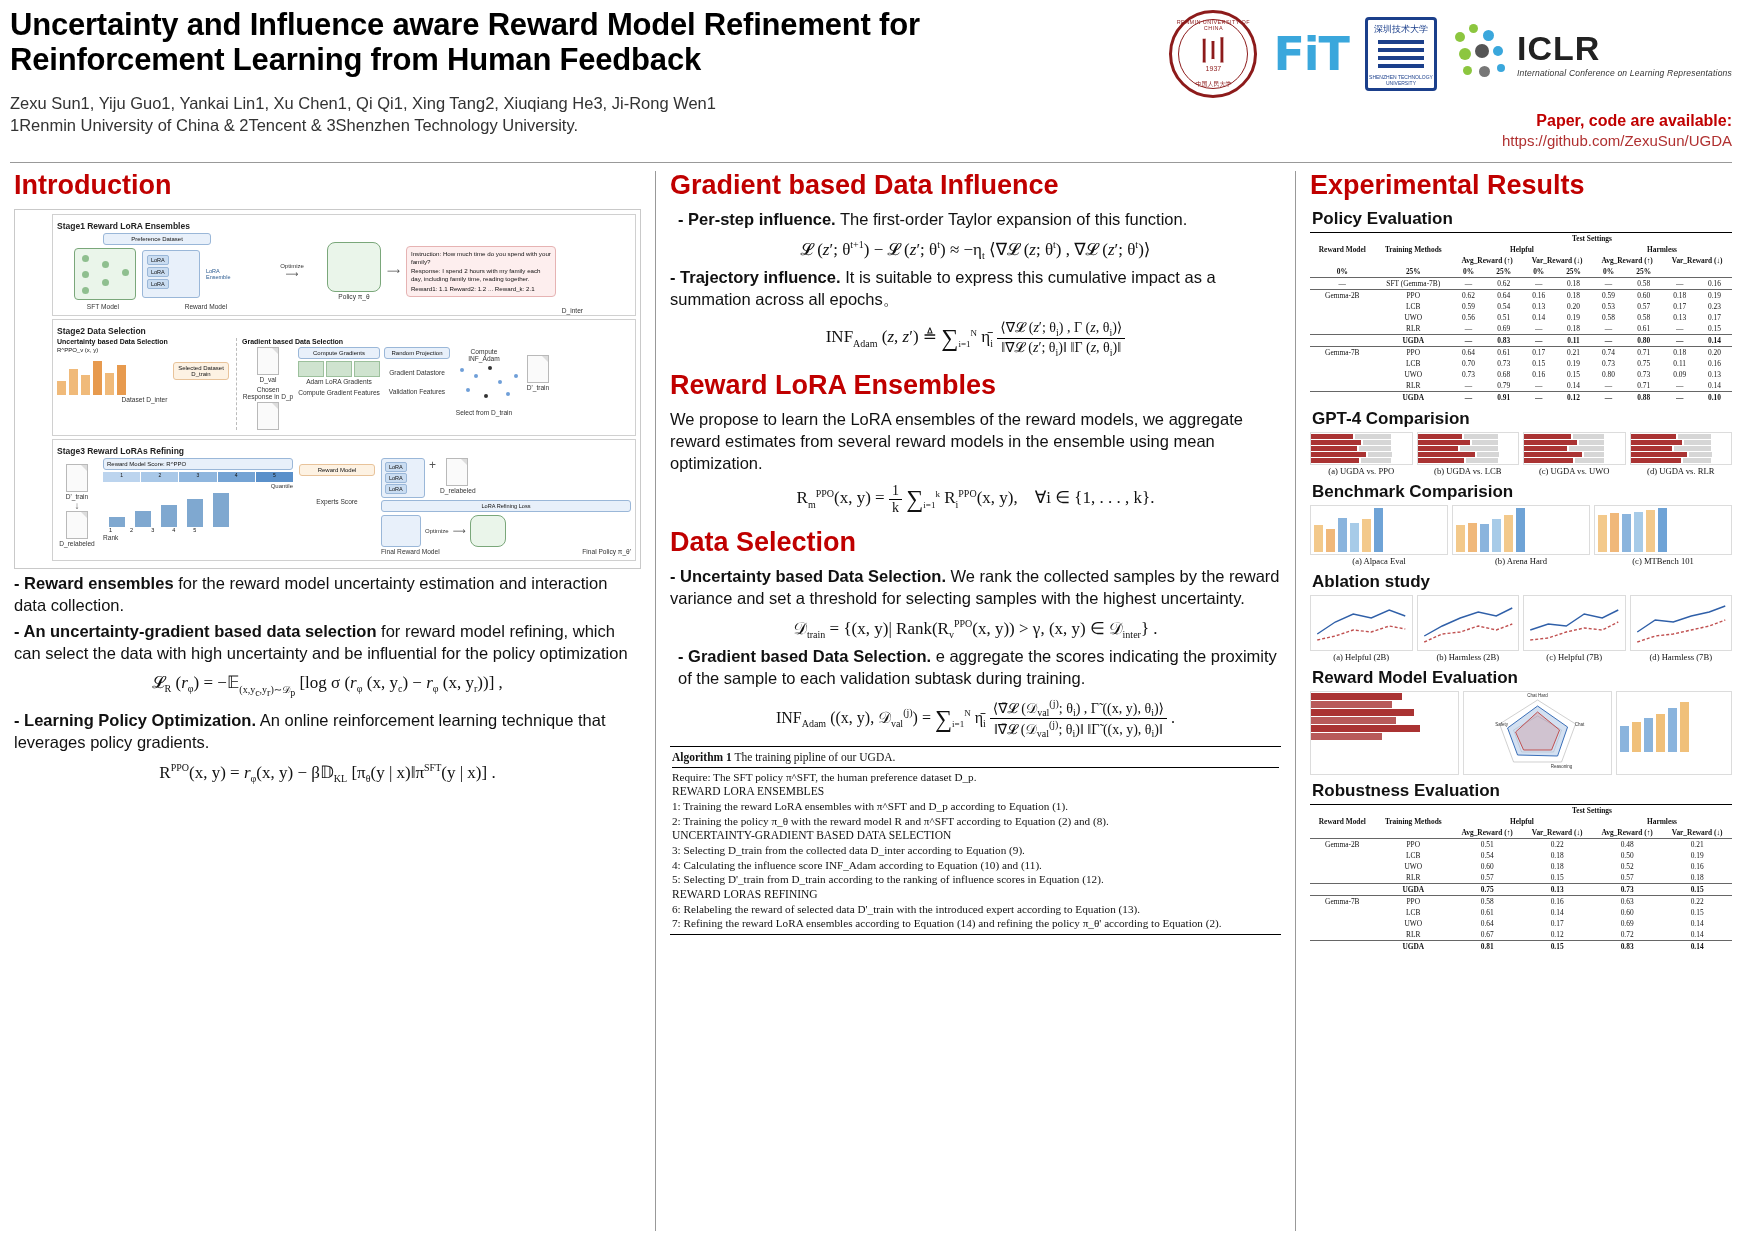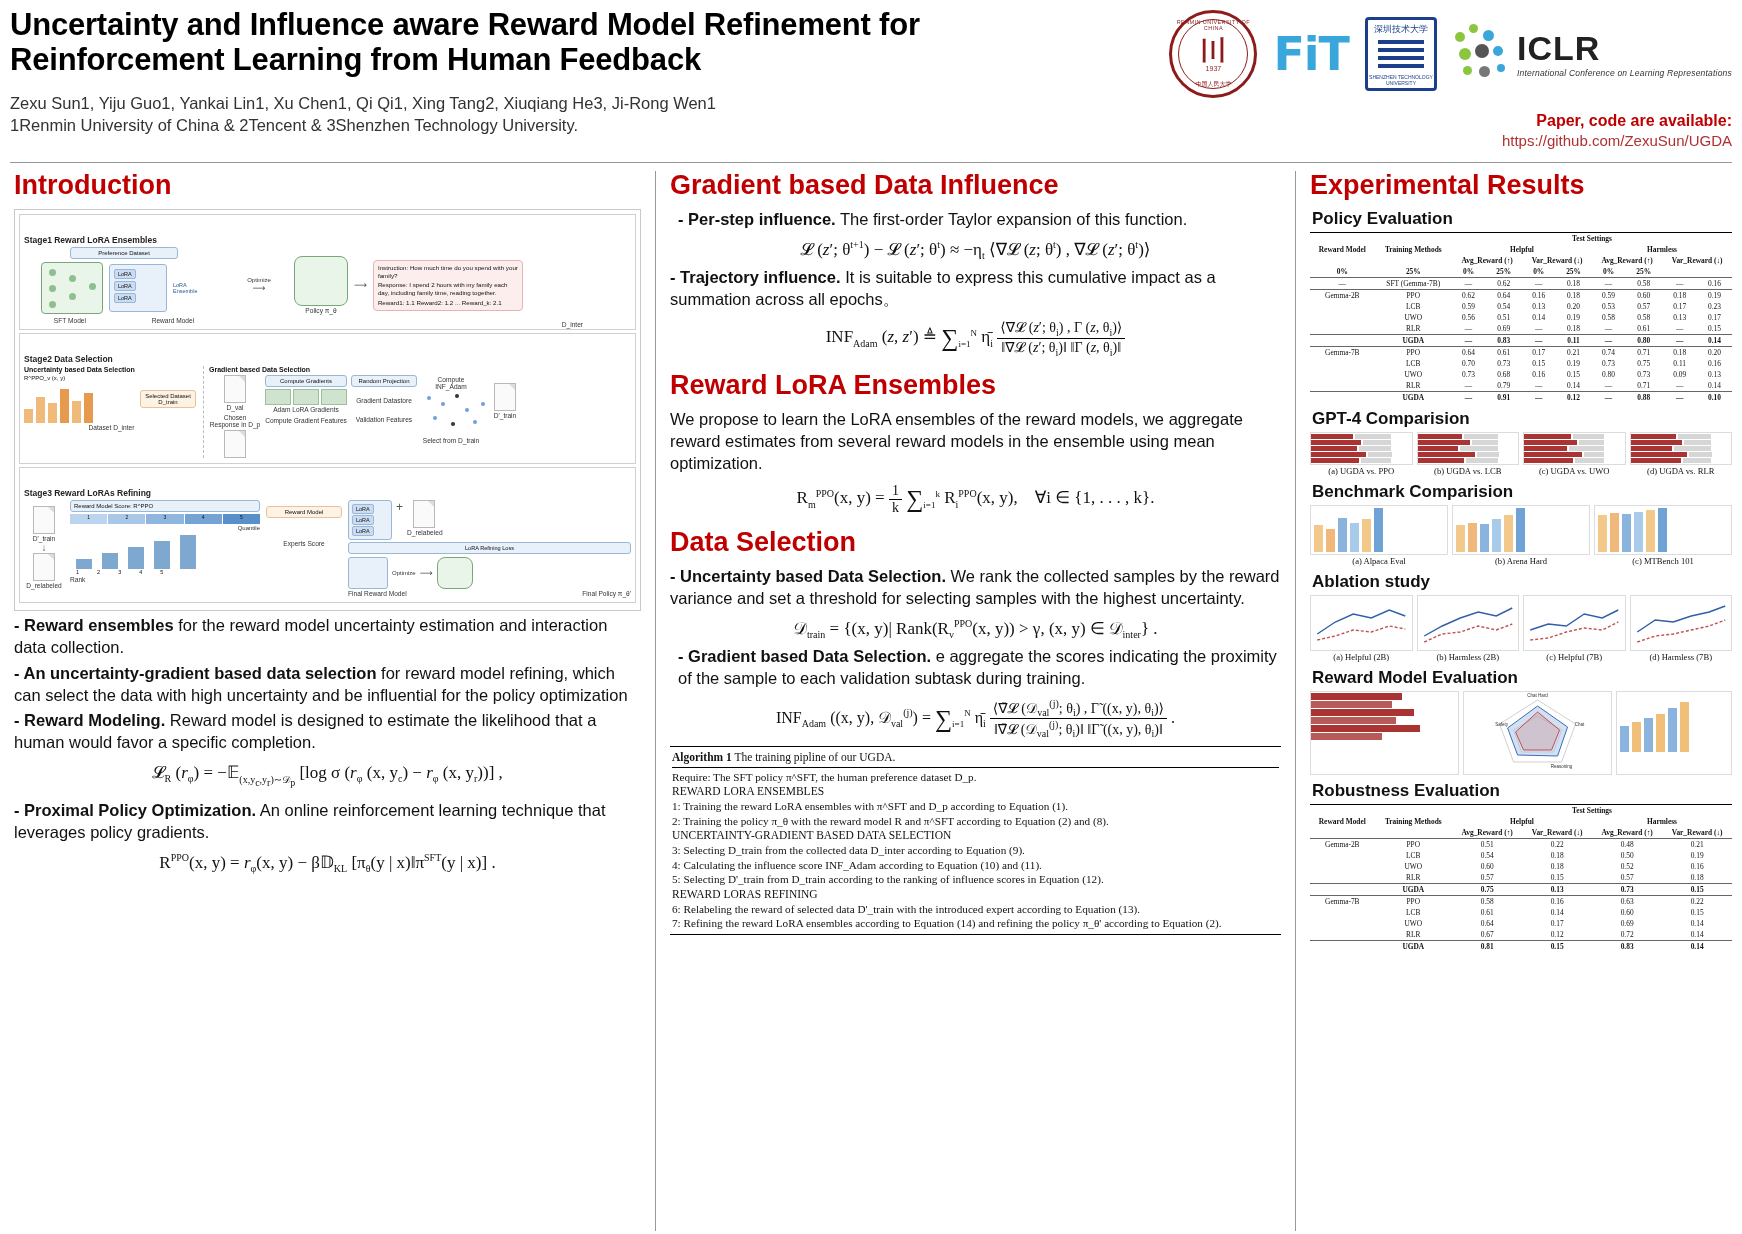--- a/index.html
+++ b/index.html
@@ -61,21 +61,21 @@
     color:#c00000; font-size:27px; font-weight:bold; margin:0 0 8px 0; line-height:1.1;
   }
   p.body { font-size:16.5px; line-height:1.33; margin:4px 0; text-align:left; }
   .bold { font-weight:bold; }
 
   
   .figbox { border:1px solid #c9c9c9; background:#fff; padding:4px; }
 
   
   .stages { font-size:8px; }
-  .stage { border:1px solid #d0d0d0; margin-bottom:3px; padding:20px 4px 5px 4px; position:relative; }
+  .stage { border:1px solid #d0d0d0; margin-bottom:3px; padding:6px 4px 5px 4px; position:relative;margin-left:33px; }
   .stage-title { font-size:8.5px; font-weight:bold; color:#222; margin-bottom:2px; }
   .row { display:flex; align-items:center; gap:6px; }
   .nnet { width:62px; height:52px; border:1px solid #7aa77a; border-radius:4px; background:#eaf5ea; position:relative;}
   .nnet i { position:absolute; width:7px; height:7px; border-radius:50%; background:#8fbf8f; }
   .lora-box { width:58px; height:48px; border:1px solid #9ab7d8; background:#e8f0fa; border-radius:3px; position:relative; }
   .chip { position:absolute; font-size:5.5px; background:#c9dcf1; border:1px solid #9ab7d8; border-radius:2px; padding:1px 3px;}
   .pinkbox { border:1px solid #e6b3b3; background:#fdeeee; border-radius:4px; padding:3px 4px; font-size:6.2px; line-height:1.25; width:150px;}
   .greenround { width:54px; height:50px; border-radius:8px; border:1px solid #7aa77a; background:#eaf5ea;}
   .arrow { font-size:9px; color:#555; }
   .caption { font-size:6.6px; color:#333; text-align:center; margin-top:1px;}
@@ -374,30 +374,27 @@
         </div>
       </div>
 
       <p class="body">
         <span class="bold">-  Reward ensembles</span><span> for the reward model uncertainty estimation and interaction data collection.</span>
       </p>
       <p class="body">
         <span class="bold">- An uncertainty-gradient based data selection</span><span> for reward model refining, which can select the data with high uncertainty and be influential for the policy optimization</span>
       </p>
 
-      <p class="body">
-        <span class="bold">-  Reward Modeling.</span><span> Reward model is designed to estimate the likelihood that a human would favor a specific completion.</span>
-      </p>
 
       <div class="math">
         𝓛<sub>R</sub> (<span class="it">r</span><sub>φ</sub>) = −𝔼<sub>(x,y<sub>c</sub>,y<sub>r</sub>)∼𝒟<sub>p</sub></sub> [log σ (<span class="it">r</span><sub>φ</sub> (x, y<sub>c</sub>) − <span class="it">r</span><sub>φ</sub> (x, y<sub>r</sub>))] ,
       </div>
 
       <p class="body" style="margin-top:12px">
-        <span class="bold">-  Proximal Policy Optimization.</span><span> An online reinforcement learning technique that leverages policy gradients.</span>
+        <span class="bold">-  Learning Policy Optimization.</span><span> An online reinforcement learning technique that leverages policy gradients.</span>
       </p>
 
       <div class="math">
         R<sup>PPO</sup>(x, y) = <span class="it">r</span><sub>φ</sub>(x, y) − β𝔻<sub>KL</sub> [π<sub>θ</sub>(y | x)‖π<sup>SFT</sup>(y | x)] .
       </div>
     </div>
 
     <div class="col col2">
       <h2 class="sec">Gradient based Data Influence</h2>
 

